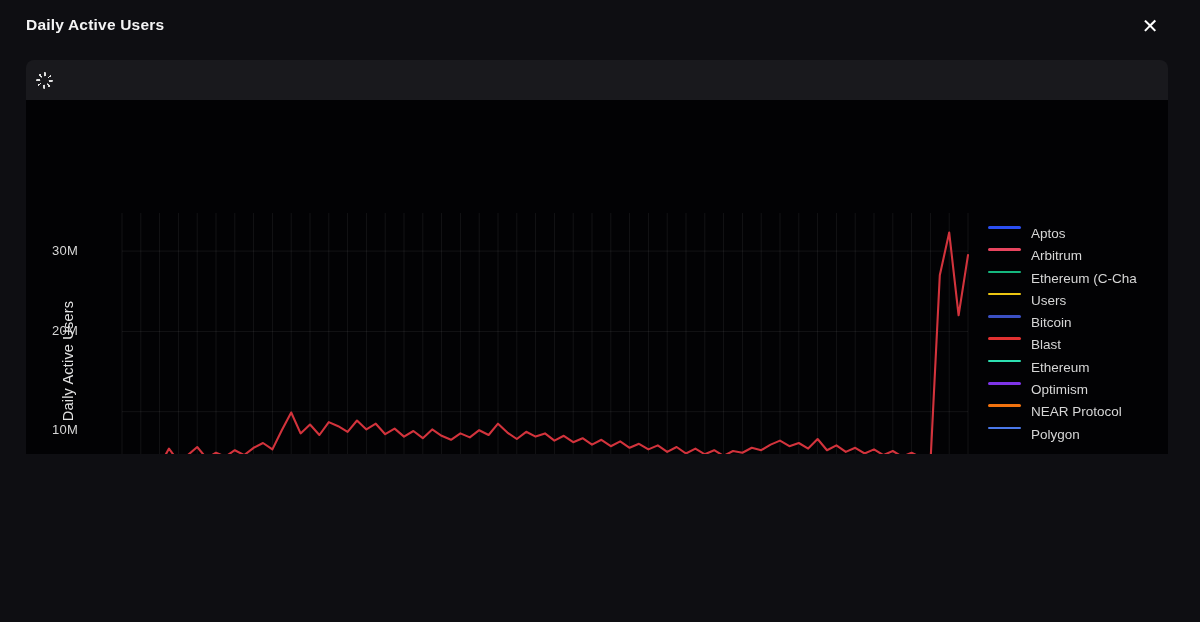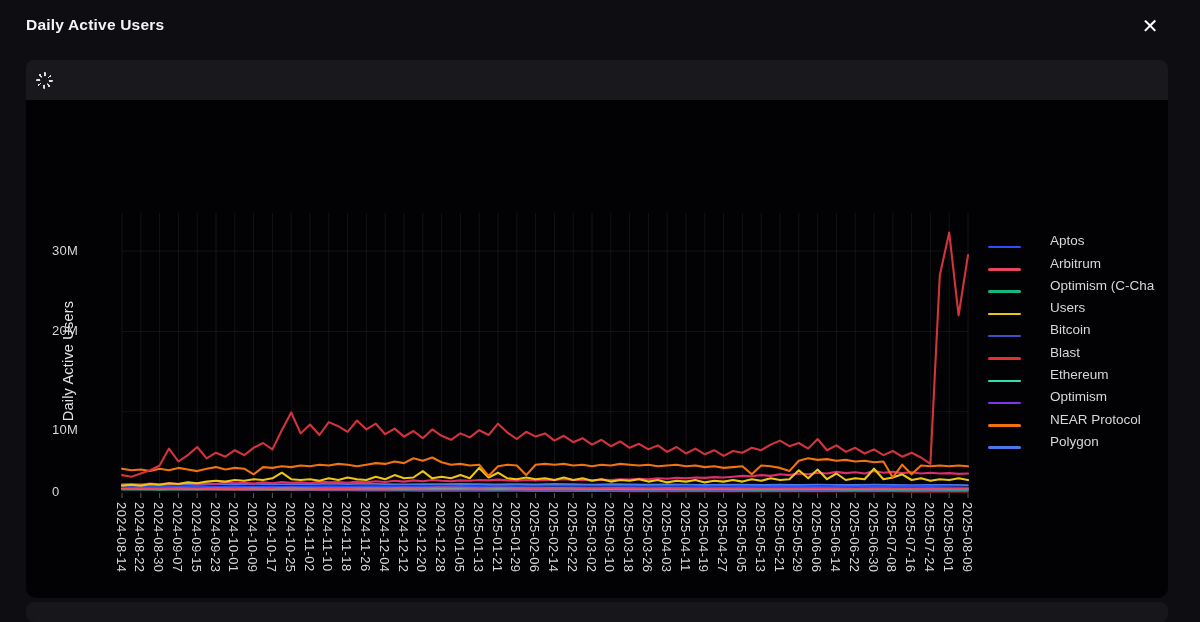--- a/index.html
+++ b/index.html
@@ -1,17 +1,17 @@
 <!DOCTYPE html>
 <html><head>
 <meta charset="utf-8">
 <style>
   html,body{margin:0;padding:0;background:#0e0e12;}
   .stage{
-    position:relative;width:1200px;height:622px;overflow:hidden;
+    position:relative;width:1200px;height:454px;overflow:hidden;
     background:#0e0e12;font-family:"Liberation Sans",sans-serif;
     -webkit-font-smoothing:antialiased;
   }
   .modal-header{position:absolute;left:0;top:0;width:1200px;height:56px;}
   .modal-title{
     position:absolute;left:26px;top:16px;font-size:15.5px;font-weight:700;
     color:#f4f4f5;letter-spacing:.2px;
   }
   .close-btn{
     position:absolute;right:36px;top:12px;width:28px;height:28px;
@@ -45,23 +45,22 @@
   .y-tick-label{
     position:absolute;color:#d6d6d6;font-size:13px;width:60px;text-align:left;
     letter-spacing:.3px;
   }
   .y-axis-title{
     position:absolute;color:#e2e2e2;font-size:14.5px;white-space:nowrap;
     transform:rotate(-90deg);transform-origin:center center;letter-spacing:.2px;
   }
   .legend{position:absolute;left:988px;top:226px;width:176px;overflow:hidden;}
   .legend-item{
-    display:flex;align-items:flex-end;height:22.3px;cursor:pointer;
+    display:flex;align-items:flex-start;height:22.3px;cursor:pointer;
     white-space:nowrap;
-    gap:19px;
   }
   .legend-swatch{width:33px;height:2.5px;border-radius:2px;flex:0 0 33px;margin-right:10px;}
   .legend-label{color:#d6d6d6;font-size:13.5px;}
 </style>
 </head>
 <body>
 
 <div class="stage">
 
   <div class="modal-header">
@@ -246,21 +245,21 @@
       <div class="legend-item">
         <span class="legend-swatch" style="background: rgb(43, 79, 242);"></span>
         <span class="legend-label">Aptos</span>
       </div>
       <div class="legend-item">
         <span class="legend-swatch" style="background: rgb(232, 69, 95);"></span>
         <span class="legend-label">Arbitrum</span>
       </div>
       <div class="legend-item">
         <span class="legend-swatch" style="background: rgb(21, 183, 126);"></span>
-        <span class="legend-label">Optimism (C-Cha</span>
+        <span class="legend-label">Ethereum (C-Cha</span>
       </div>
       <div class="legend-item">
         <span class="legend-swatch" style="background: rgb(236, 198, 18);"></span>
         <span class="legend-label">Users</span>
       </div>
       <div class="legend-item">
         <span class="legend-swatch" style="background: rgb(59, 80, 196);"></span>
         <span class="legend-label">Bitcoin</span>
       </div>
       <div class="legend-item">

